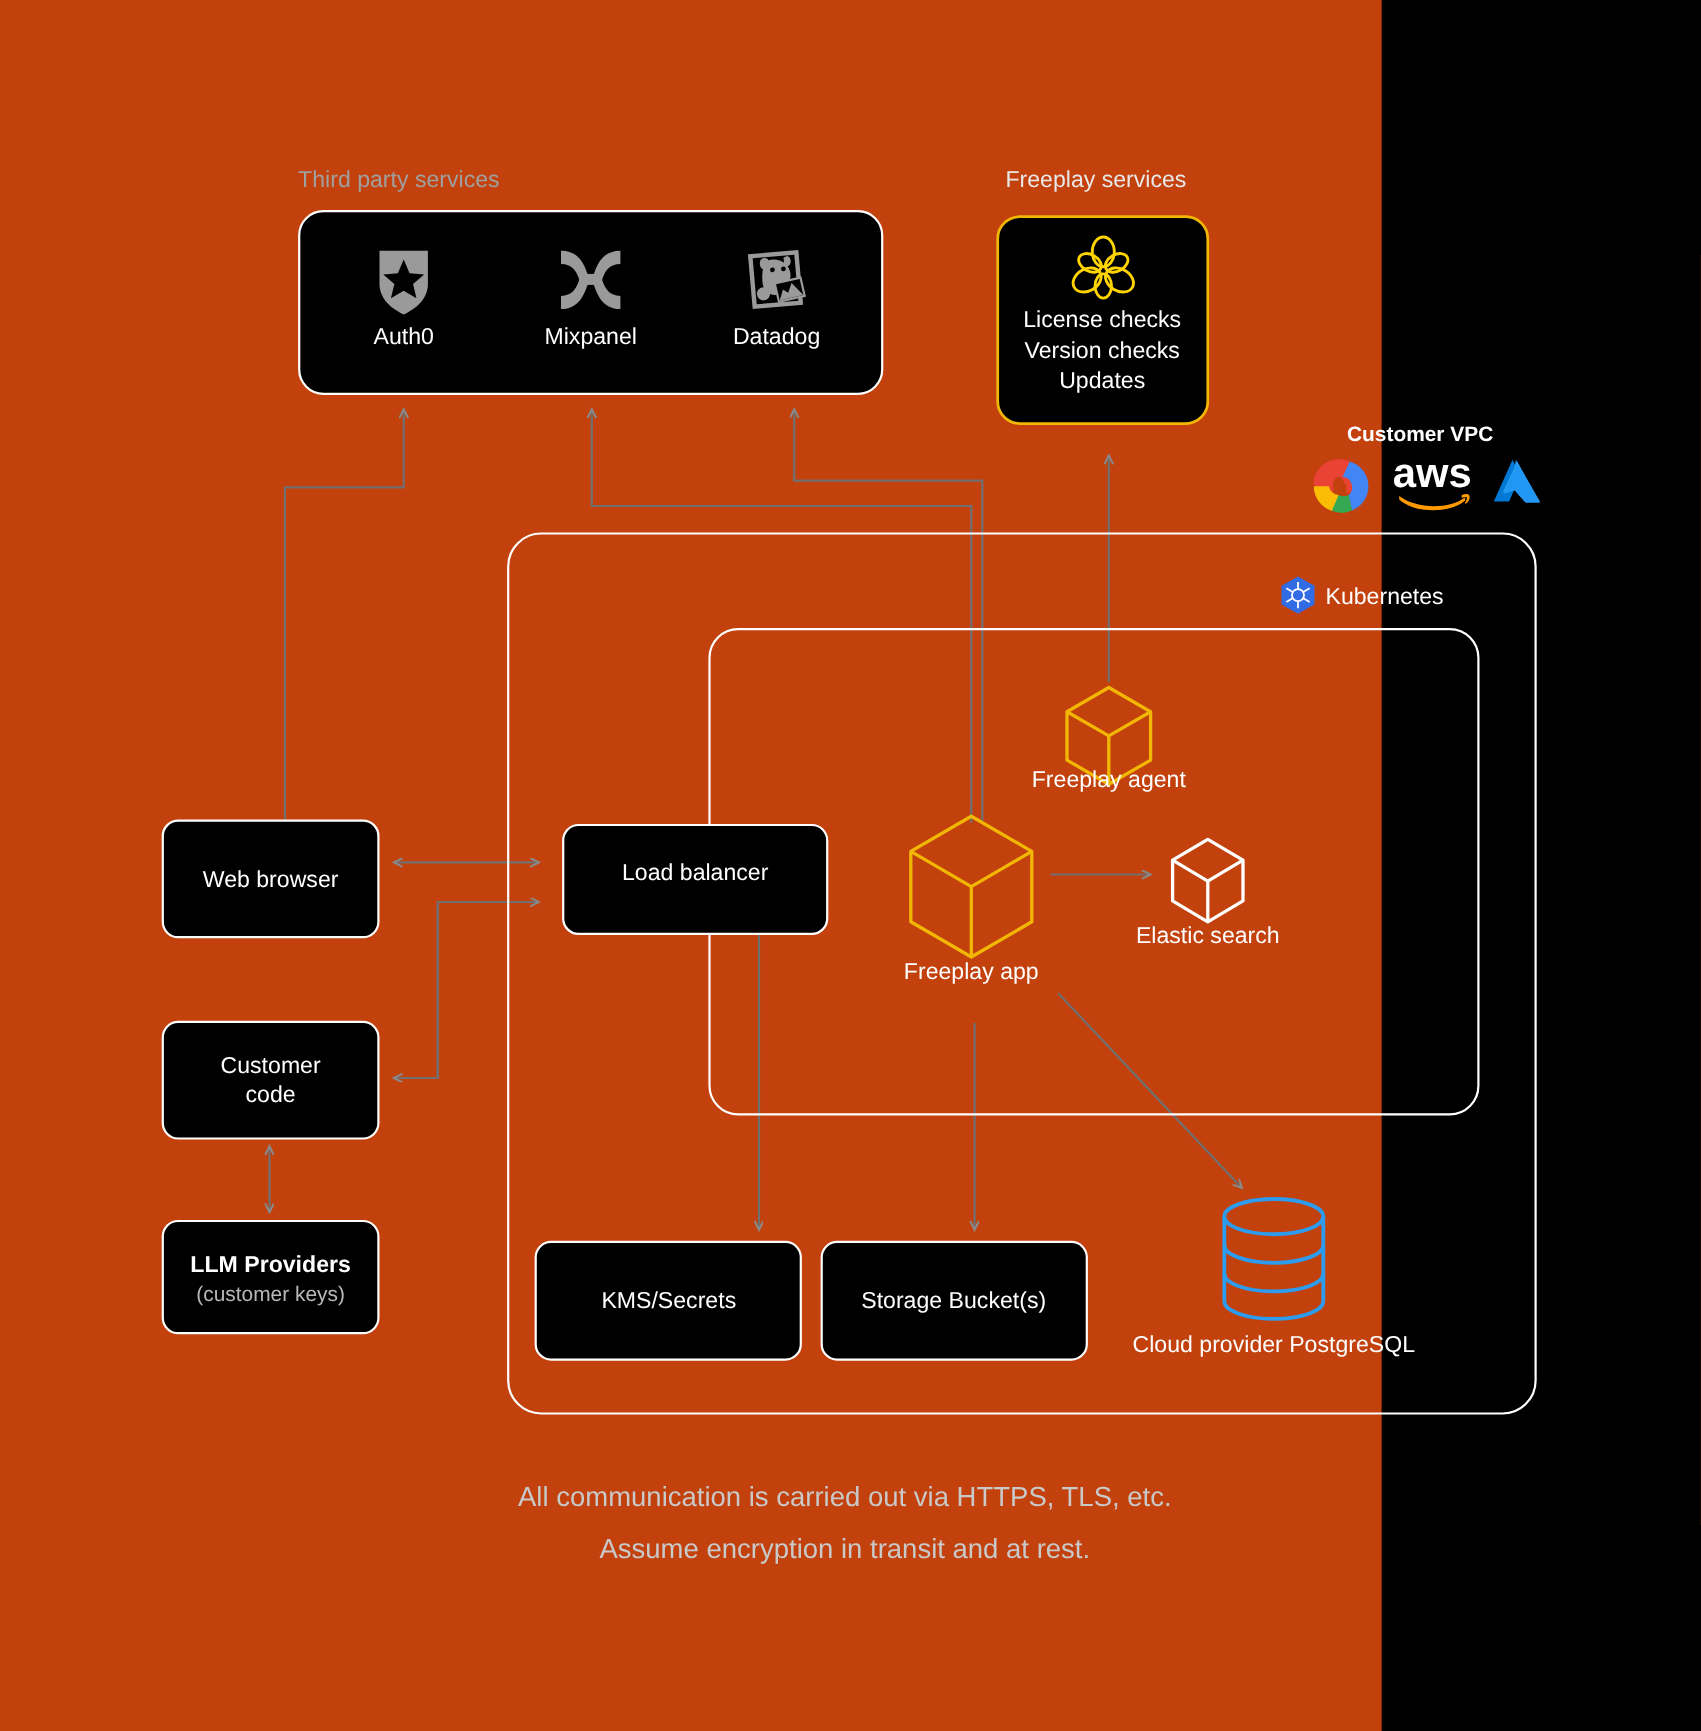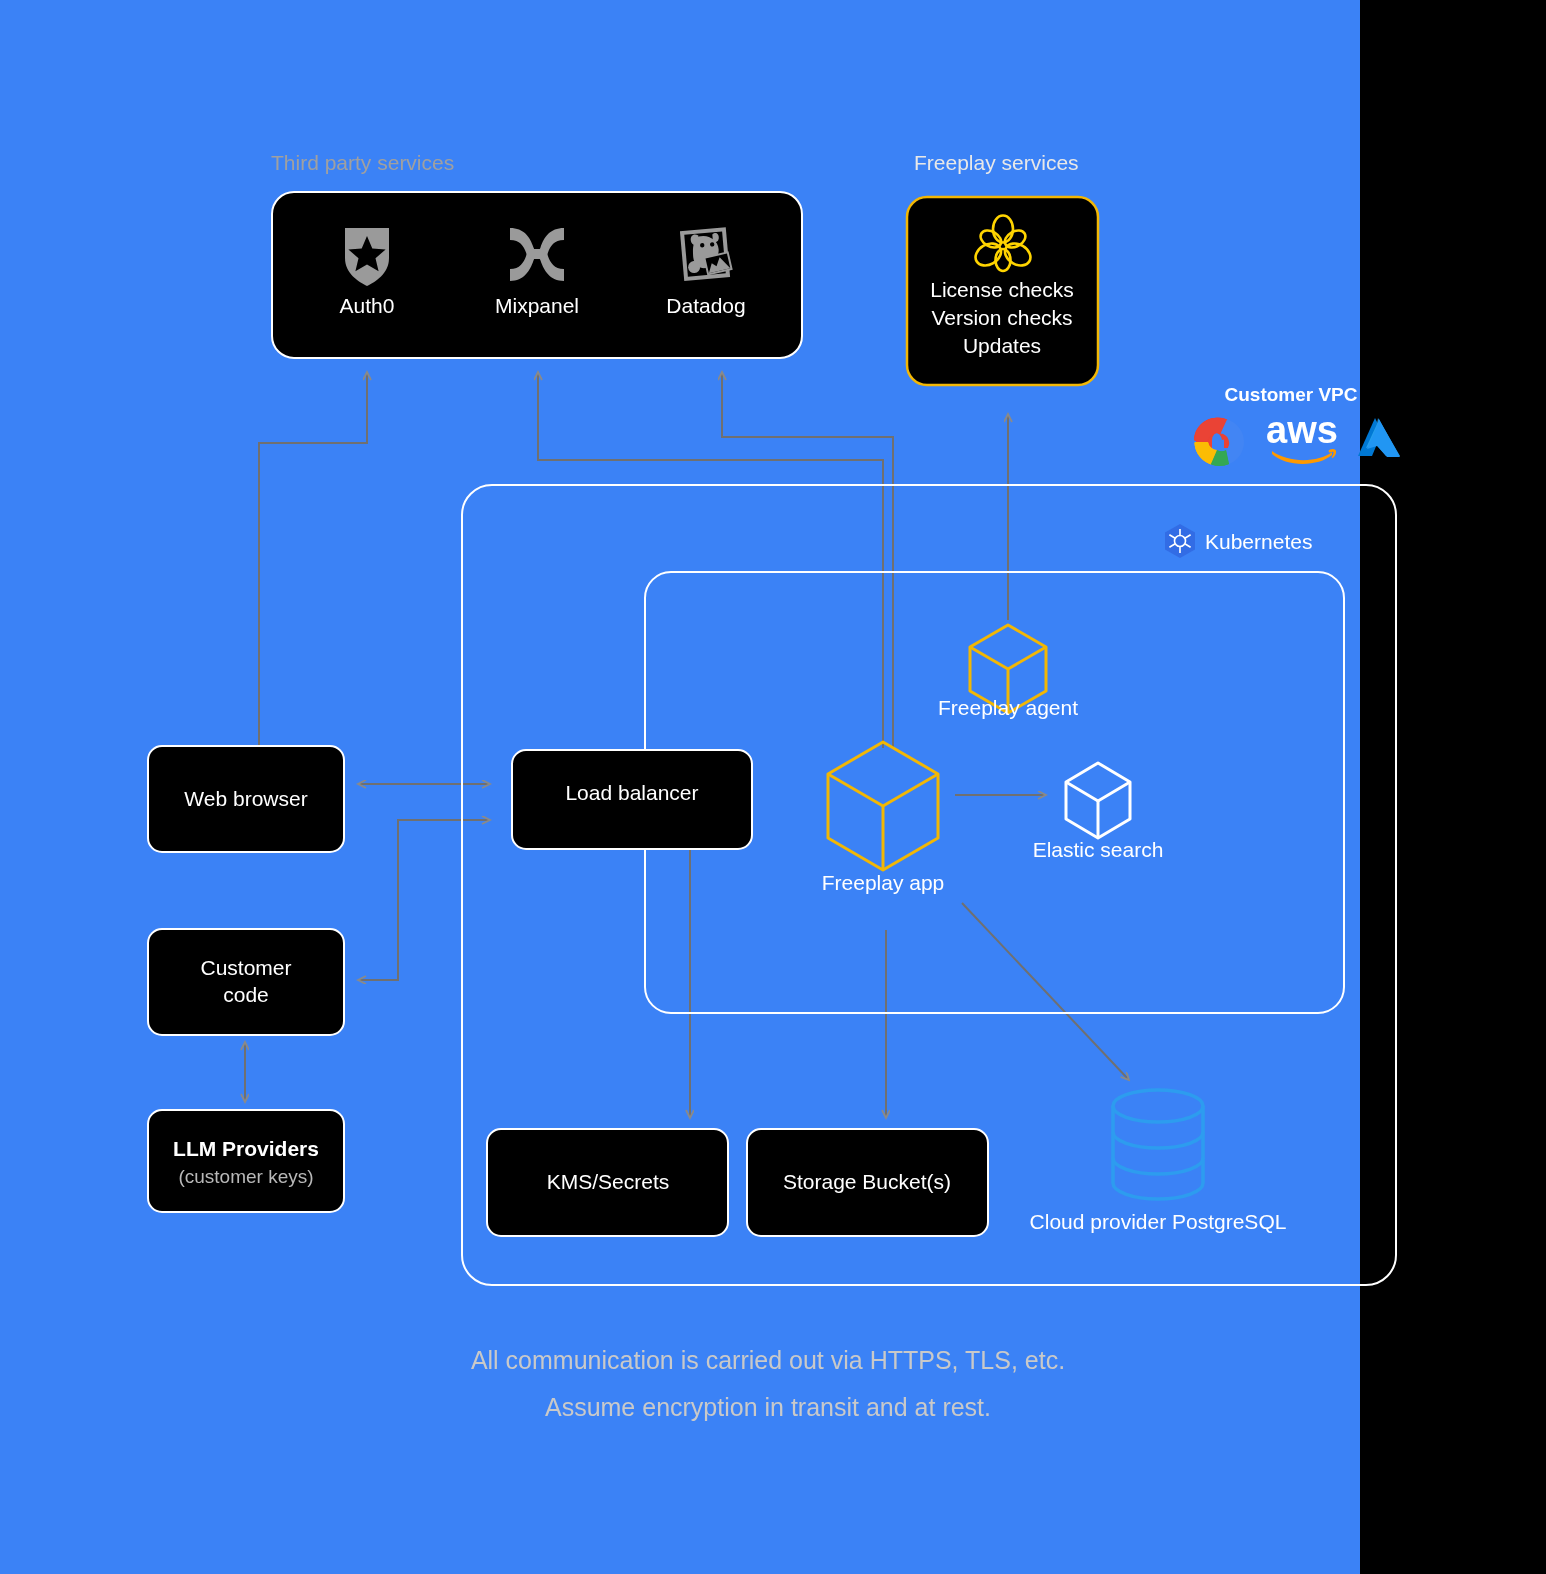--- a/index.html
+++ b/index.html
@@ -1,17 +1,17 @@
 <!DOCTYPE html>
 <html><head>
 <meta charset="utf-8">
 <style>
   html,body{margin:0;padding:0;background:#000;}
   body{width:1546px;height:1574px;font-family:"Liberation Sans",sans-serif;overflow:hidden;}
-  #stage{position:relative;width:1360px;height:1574px;background:#3b82f6;}
+  #stage{position:relative;width:1256px;height:1574px;background:#c2410c;}
   svg.diagram{position:absolute;inset:0;width:1546px;height:1574px;display:block;}
   .grouptitle{fill:#a0a0a0;font-family:"Liberation Sans",sans-serif;font-size:21px;}
   .grouptitle.bright{fill:#e8e8e8;}
   .iconlabel{fill:#ffffff;font-family:"Liberation Sans",sans-serif;font-size:21px;text-anchor:middle;}
   .svclabel{fill:#ffffff;font-family:"Liberation Sans",sans-serif;font-size:21px;text-anchor:middle;}
   .nodelabel{fill:#ffffff;font-family:"Liberation Sans",sans-serif;font-size:21px;text-anchor:middle;}
   .sublabel{fill:#b8b8b8;font-family:"Liberation Sans",sans-serif;font-size:19px;text-anchor:middle;}
   .footer{fill:#c9c9c9;font-family:"Liberation Sans",sans-serif;font-size:25px;text-anchor:middle;}
   .kname{fill:#ffffff;font-family:"Liberation Sans",sans-serif;font-size:21px;}
   .vpcname{fill:#ffffff;font-family:"Liberation Sans",sans-serif;font-size:19px;font-weight:bold;text-anchor:middle;}

